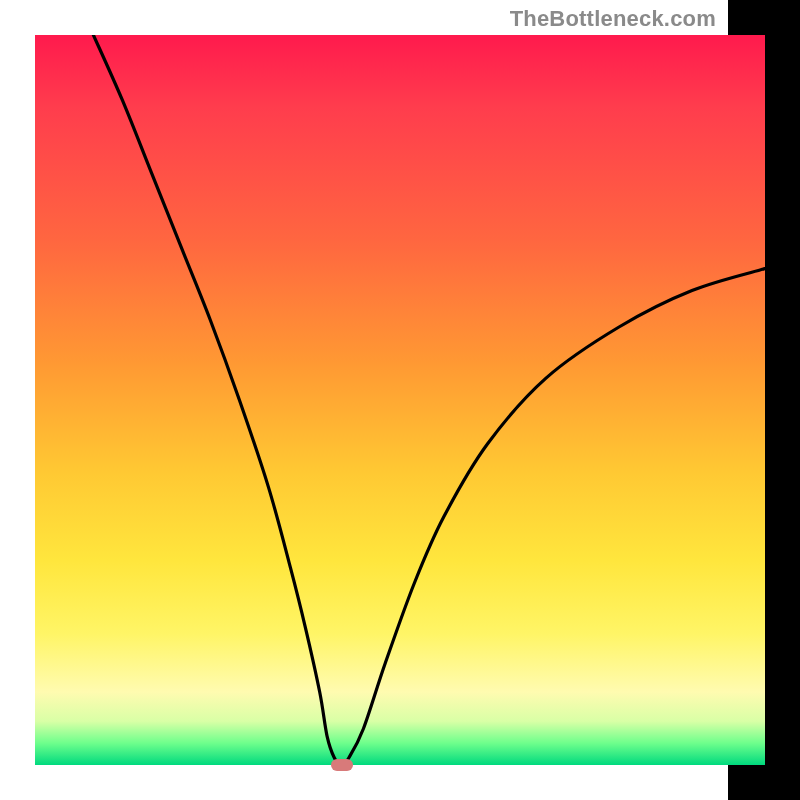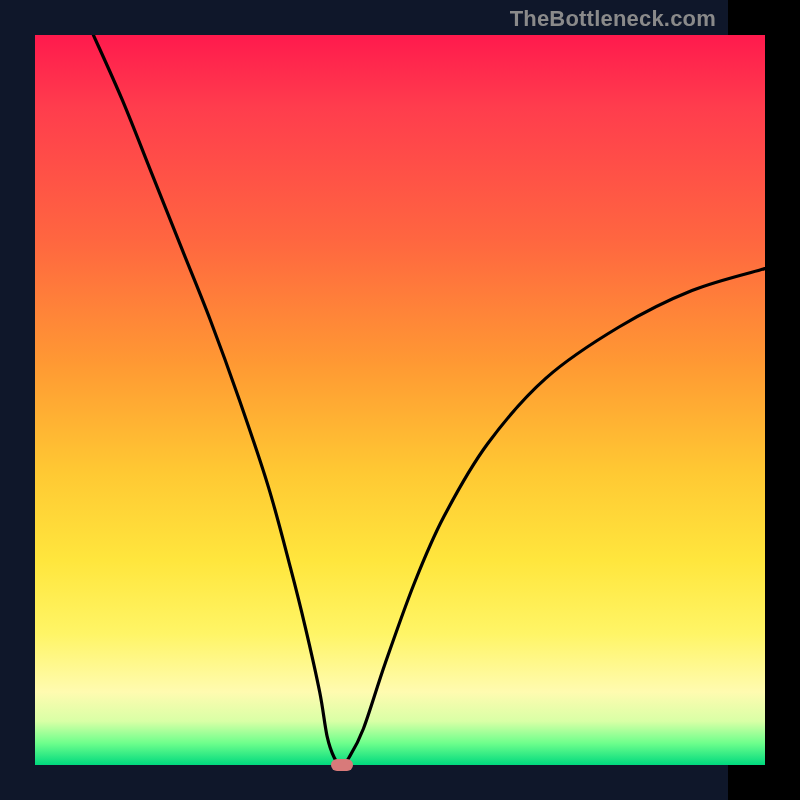--- a/index.html
+++ b/index.html
@@ -10,21 +10,21 @@
     background: #000;
     overflow: hidden;
     font-family: Arial, Helvetica, sans-serif;
   }
   .frame {
     position: absolute;
     top: 0;
     left: 0;
     width: 728px;
     height: 800px;
-    background: #0f172a;
+    background: #ffffff;
   }
   .plot-area {
     position: absolute;
     top: 35px;
     left: 35px;
     width: 730px;
     height: 730px;
     
     background: linear-gradient(
       to bottom,

